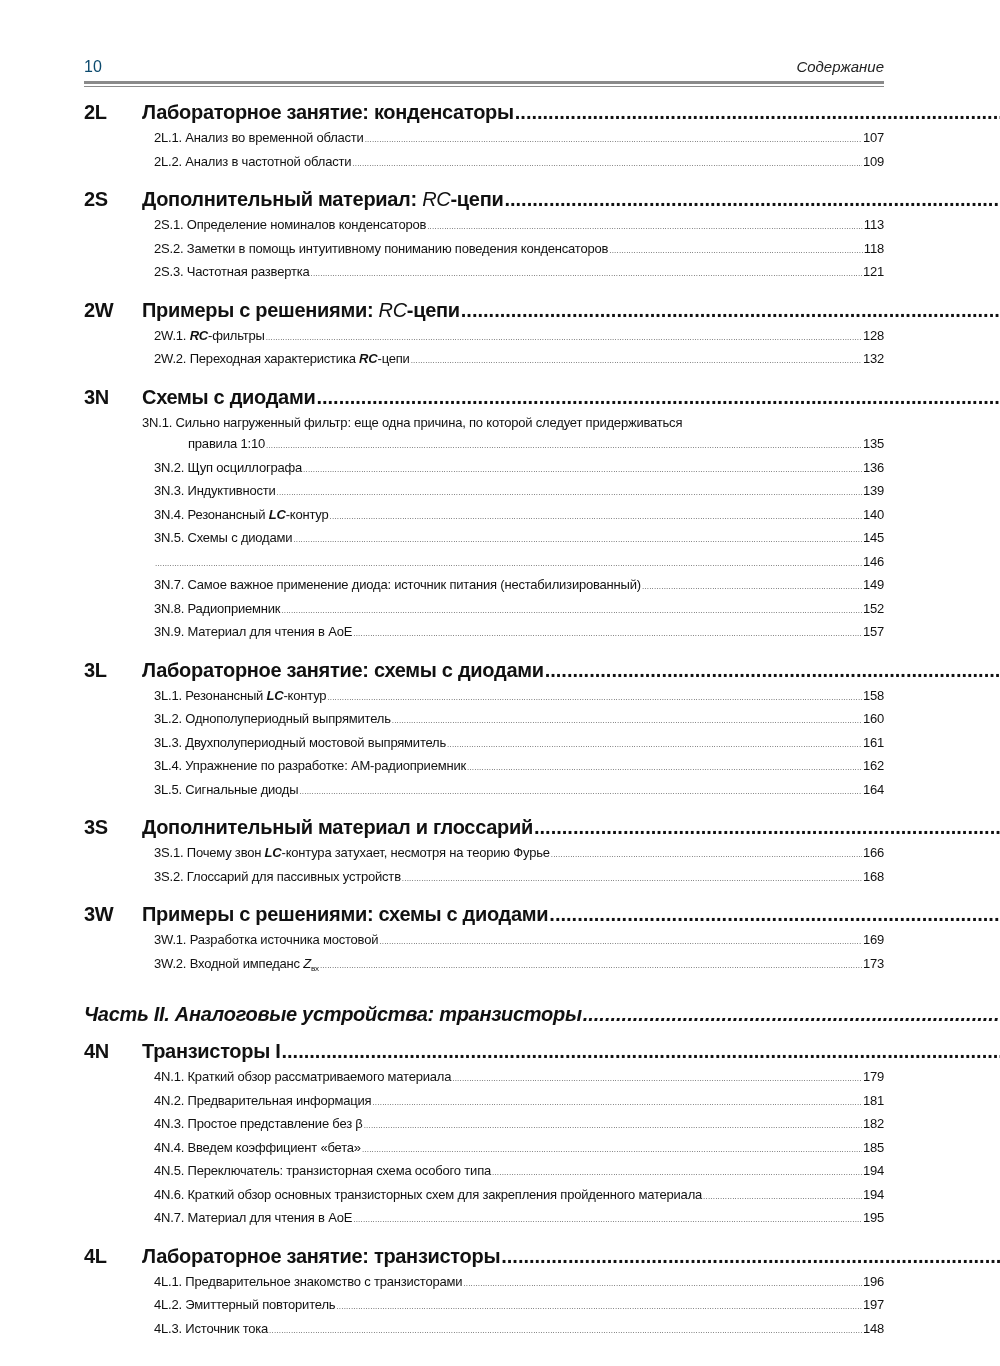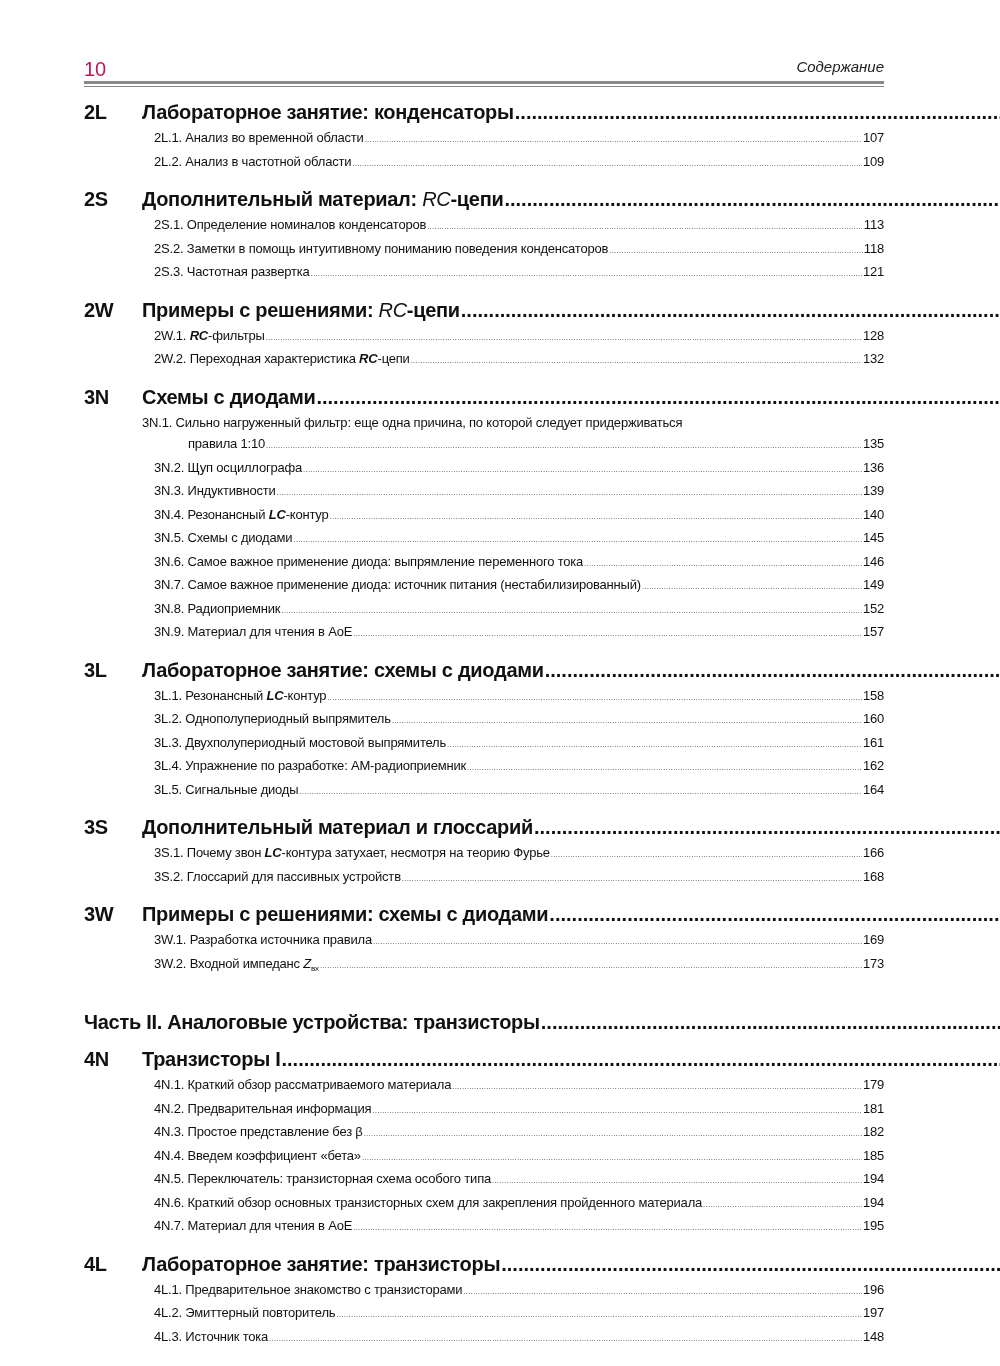--- a/index.html
+++ b/index.html
@@ -1,35 +1,35 @@
 <!DOCTYPE html>
 <html><head>
 <meta charset="utf-8">
 <style>
   html, body { margin: 0; padding: 0; background: #ffffff; }
   body { width: 1000px; height: 1366px; position: relative; overflow: hidden;
          font-family: "Liberation Sans", "DejaVu Sans", sans-serif; color: #111; }
   .page { position: absolute; left: 84px; top: 56px; width: 800px; }
 
   .running-head { position: relative; height: 22px; }
-  .page-num { position: absolute; left: 0; top: 2px; font-size: 20px; color: #be185d; }
+  .page-num { position: absolute; left: 0; top: 2px; font-size: 16px; color: #0c4a6e; }
   .running-title { position: absolute; right: 0; top: 2px; font-size: 15px; font-style: italic; color: #222; }
   .rule { margin-top: 3px; height: 3px; background: #8a8a8a; }
   .rule2 { margin-top: 2px; height: 1px; background: #8a8a8a; }
 
   .chapter { display: flex; align-items: baseline; margin-top: 14px; }
   .chapter:first-of-type { margin-top: 14px; }
   .ch-code { width: 58px; font-weight: bold; font-size: 20px; letter-spacing: -0.3px; flex: 0 0 58px; }
   .ch-line { display: flex; align-items: baseline; flex: 1; }
   .ch-title { font-weight: bold; font-size: 20px; white-space: nowrap; letter-spacing: -0.3px; }
   .ch-title .it { font-style: italic; font-weight: normal; }
   .ch-dots { flex: 1; overflow: hidden; white-space: nowrap; font-weight: bold; font-size: 20px; letter-spacing: 0px; margin: 0 1px; color: #111; }
   .ch-dots::after { content: "........................................................................................................................................................................................................"; }
 
-  .part { display: flex; align-items: center; margin-top: 32px; }
+  .part { display: flex; align-items: center; margin-top: 24px; font-style: italic; }
   .part .ch-title { font-size: 20px; }
 
   .subs { margin-left: 58px; margin-top: 3px; }
   .sub { display: flex; align-items: baseline; font-size: 13px; line-height: 21.5px; letter-spacing: -0.2px; margin-left: 12px; }
   .sub-text { white-space: nowrap; }
   .sub-text b { font-style: italic; font-weight: bold; }
   .sub-dots { flex: 1; overflow: hidden; white-space: nowrap; font-size: 8px; letter-spacing: 0.2px; margin: 0 1px; color: #333; }
   .sub-dots::after { content: "......................................................................................................................................................................................................................................................................................................................................................................................."; }
   .sub-page { font-size: 13px; }
   .sub-wrap1 { font-size: 13px; line-height: 21.5px; letter-spacing: -0.2px; white-space: nowrap; }
@@ -147,21 +147,20 @@
       <span class="sub-text"><span>3N.4.</span> <span>Резонансный </span><b>LC</b><span>-контур</span></span>
       <span class="sub-dots"></span>
       <span class="sub-page">140</span>
     </div>
     <div class="sub">
       <span class="sub-text"><span>3N.5.</span> <span>Схемы с диодами</span></span>
       <span class="sub-dots"></span>
       <span class="sub-page">145</span>
     </div>
     <div class="sub">
-      <span class="sub-text"><span>3N.6.</span> <span>Самое важное применение диода: выпрямление переменного тока</span></span>
       <span class="sub-dots"></span>
       <span class="sub-page">146</span>
     </div>
     <div class="sub">
       <span class="sub-text"><span>3N.7.</span> <span>Самое важное применение диода: источник питания (нестабилизированный)</span></span>
       <span class="sub-dots"></span>
       <span class="sub-page">149</span>
     </div>
     <div class="sub">
       <span class="sub-text"><span>3N.8.</span> <span>Радиоприемник</span></span>
@@ -235,21 +234,21 @@
   <div class="chapter">
     <span class="ch-code">3W</span>
     <span class="ch-line">
       <span class="ch-title">Примеры с решениями: схемы с диодами</span>
       <span class="ch-dots"></span>
 
     </span>
   </div>
   <div class="subs">
     <div class="sub">
-      <span class="sub-text"><span>3W.1.</span> <span>Разработка источника правила</span></span>
+      <span class="sub-text"><span>3W.1.</span> <span>Разработка источника мостовой</span></span>
       <span class="sub-dots"></span>
       <span class="sub-page">169</span>
     </div>
     <div class="sub">
       <span class="sub-text"><span>3W.2.</span> <span>Входной импеданс </span><i>Z</i><sub class="vx">вх</sub></span>
       <span class="sub-dots"></span>
       <span class="sub-page">173</span>
     </div>
   </div>
 

